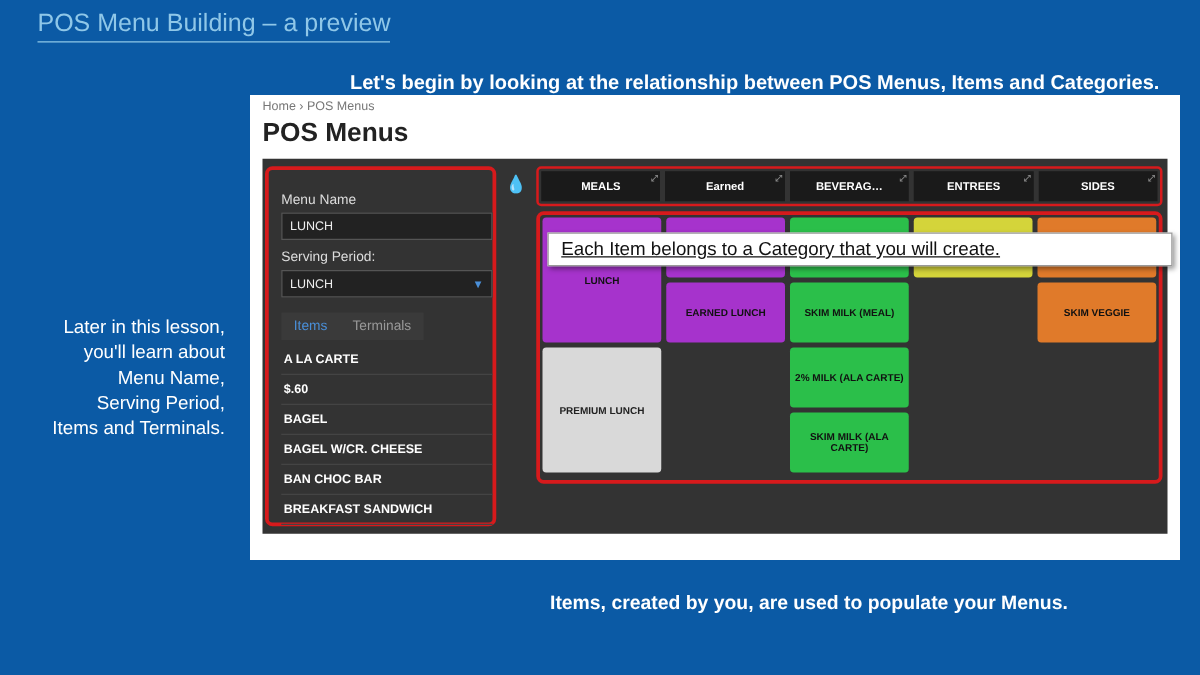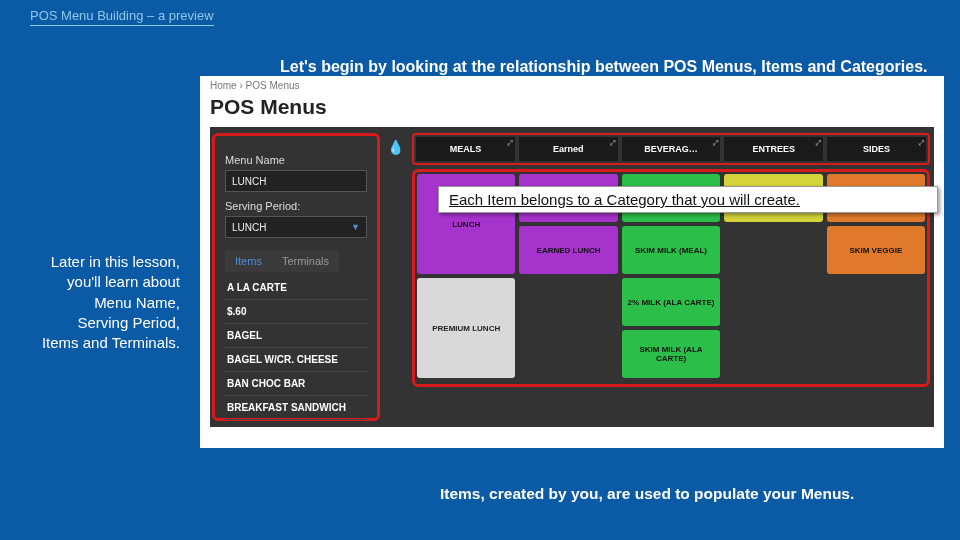--- a/index.html
+++ b/index.html
@@ -5,54 +5,54 @@
   * { box-sizing: border-box; margin: 0; padding: 0; }
   body {
     width: 960px; height: 540px;
     background: #0b5aa5;
     font-family: "Segoe UI", Arial, sans-serif;
     position: relative;
     overflow: hidden;
   }
   .slide-title {
     position: absolute; top: 8px; left: 30px;
-    color: #8fc7e8; font-size: 13px; font-weight: 400;
+    color: #8fc7e8; font-size: 20px; font-weight: 400;
     border-bottom: 1px solid #8fc7e8; padding-bottom: 2px;
   }
   .main-intro {
     position: absolute; top: 58px; left: 280px;
     color: #fff; font-size: 16px; font-weight: 600;
   }
   .caption-left {
     position: absolute; top: 252px; left: 40px; width: 140px;
     color: #fff; font-size: 15px; text-align: right; line-height: 1.35;
   }
   .caption-bottom {
-    position: absolute; top: 485px; left: 440px;
+    position: absolute; top: 474px; left: 440px;
     color: #fff; font-size: 15.5px; font-weight: 600;
   }
   .screenshot-frame {
     position: absolute; top: 76px; left: 200px;
     width: 744px; height: 372px;
     background: #fff;
   }
   .breadcrumb {
     font-size: 10px; color: #777; padding: 4px 10px;
   }
   .page-heading {
     font-size: 21px; font-weight: 700; color: #222;
     padding: 0 10px 8px 10px;
   }
   .dark-panel {
     background: #333; margin: 0 10px 0 10px;
     display: flex; height: 300px;
     position: relative;
   }
   .form-col {
-    width: 168px; padding: 10px 10px 0 10px;
+    width: 185px; padding: 10px 0 0 10px;
     color: #ddd; font-size: 11px;
     border: 3px solid #d71a1c; border-radius: 6px;
     margin: 6px 4px 6px 2px;
   }
   .form-label { margin: 8px 0 4px 0; font-size: 11px; }
   .form-input {
     background: #222; border: 1px solid #555; height: 22px;
     padding: 0 6px; color: #eee; font-size: 10px;
     display: flex; align-items: center; justify-content: space-between;
   }

